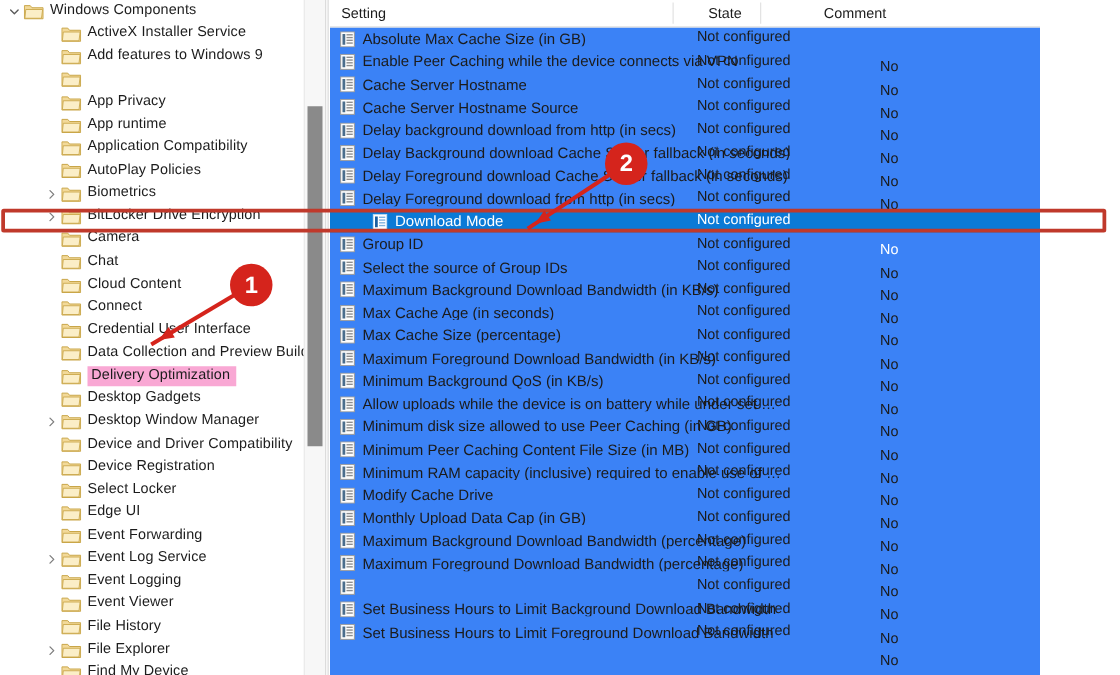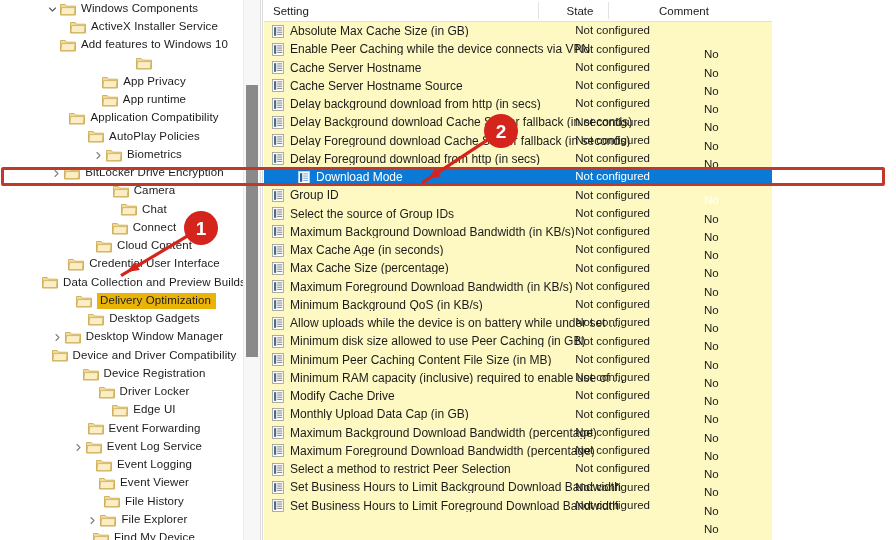--- a/index.html
+++ b/index.html
@@ -24,21 +24,20 @@
     overflow: hidden;
   }
   .tree-row {
     position: relative;
     height: 18.25px;
     display: flex;
     align-items: center;
     padding-left: 0px;
     white-space: nowrap;
     box-sizing: border-box;
-    justify-content: center;
   }
   .tree-row .twisty {
     width: 15px; min-width: 15px;
     display: flex; align-items: center; justify-content: center;
     font-size: 9px;
     color: #767676;
     line-height: 1;
   }
   .tree-row .twisty svg { display:block; }
   .folder-icon {
@@ -48,21 +47,21 @@
   }
   .folder-icon svg { display: block; }
   .tree-label {
     font-size: 11.5px;
     color: #1c1c1c;
     line-height: 1;
     padding: 2px 4px 3px 0px;
     letter-spacing: 0.01em;
   }
   .tree-row.selected .tree-label {
-    background: #eab308;
+    background: #f9a8d4;
     padding-left: 3px;
     padding-right: 5px;
     border: 0px;
   }
 
   
   .lvl0 { padding-left: 4px; }
   .lvl1 { padding-left: 34px; }
 
   
@@ -90,22 +89,22 @@
     background: #ffffff;
     border-left: 1px solid #dcdcdc;
     border-right: 1px solid #dcdcdc;
     box-sizing: border-box;
   }
 
   
   #list-pane {
     position: absolute;
     left: 264px; top: 0;
-    width: 508px; height: 540px;
-    background: #fef9c3;
+    width: 568px; height: 540px;
+    background: #3b82f6;
     overflow: hidden;
   }
   #list-header {
     position: relative;
     height: 22px;
     background: #ffffff;
     border-bottom: 1px solid #e0e0e0;
     box-sizing: border-box;
   }
   .hdr-cell {
@@ -149,21 +148,21 @@
     color: #1b1b1b;
     line-height: 1;
     overflow: hidden;
   }
   .cell-state {
     position: absolute;
     left: 276px; width: 110px;
     font-size: 11.5px;
     color: #1b1b1b;
     line-height: 1;
-    text-align: right;
+    text-align: center;
   }
   .cell-comment {
     position: absolute;
     left: 440px; width: 60px;
     font-size: 11.5px;
     color: #1b1b1b;
     line-height: 1;
     text-align: left;
     margin-top: 48px;
   }
@@ -245,21 +244,21 @@
           <span class="tree-label">ActiveX Installer Service</span>
         </div>
         <div class="tree-row lvl1">
           <span class="twisty"></span>
           <span class="folder-icon">
             <svg width="16" height="13" viewBox="0 0 16 13">
               <path d="M0.5 1.5 L5.2 1.5 L6.6 3.2 L15.5 3.2 L15.5 12 L0.5 12 Z" fill="#f2d999" stroke="#c9a648" stroke-width="0.8"></path>
               <path d="M1.6 4.6 L15.1 4.6 L14.2 11.6 L0.9 11.6 Z" fill="#fbeec7" stroke="#c9a648" stroke-width="0.7"></path>
             </svg>
           </span>
-          <span class="tree-label">Add features to Windows 10</span>
+          <span class="tree-label">Add features to Windows 9</span>
         </div>
         <div class="tree-row lvl1">
           <span class="twisty"></span>
           <span class="folder-icon">
             <svg width="16" height="13" viewBox="0 0 16 13">
               <path d="M0.5 1.5 L5.2 1.5 L6.6 3.2 L15.5 3.2 L15.5 12 L0.5 12 Z" fill="#f2d999" stroke="#c9a648" stroke-width="0.8"></path>
               <path d="M1.6 4.6 L15.1 4.6 L14.2 11.6 L0.9 11.6 Z" fill="#fbeec7" stroke="#c9a648" stroke-width="0.7"></path>
             </svg>
           </span>
         </div>
@@ -352,31 +351,31 @@
           <span class="tree-label">Chat</span>
         </div>
         <div class="tree-row lvl1">
           <span class="twisty"></span>
           <span class="folder-icon">
             <svg width="16" height="13" viewBox="0 0 16 13">
               <path d="M0.5 1.5 L5.2 1.5 L6.6 3.2 L15.5 3.2 L15.5 12 L0.5 12 Z" fill="#f2d999" stroke="#c9a648" stroke-width="0.8"></path>
               <path d="M1.6 4.6 L15.1 4.6 L14.2 11.6 L0.9 11.6 Z" fill="#fbeec7" stroke="#c9a648" stroke-width="0.7"></path>
             </svg>
           </span>
+          <span class="tree-label">Cloud Content</span>
+        </div>
+        <div class="tree-row lvl1">
+          <span class="twisty"></span>
+          <span class="folder-icon">
+            <svg width="16" height="13" viewBox="0 0 16 13">
+              <path d="M0.5 1.5 L5.2 1.5 L6.6 3.2 L15.5 3.2 L15.5 12 L0.5 12 Z" fill="#f2d999" stroke="#c9a648" stroke-width="0.8"></path>
+              <path d="M1.6 4.6 L15.1 4.6 L14.2 11.6 L0.9 11.6 Z" fill="#fbeec7" stroke="#c9a648" stroke-width="0.7"></path>
+            </svg>
+          </span>
           <span class="tree-label">Connect</span>
-        </div>
-        <div class="tree-row lvl1">
-          <span class="twisty"></span>
-          <span class="folder-icon">
-            <svg width="16" height="13" viewBox="0 0 16 13">
-              <path d="M0.5 1.5 L5.2 1.5 L6.6 3.2 L15.5 3.2 L15.5 12 L0.5 12 Z" fill="#f2d999" stroke="#c9a648" stroke-width="0.8"></path>
-              <path d="M1.6 4.6 L15.1 4.6 L14.2 11.6 L0.9 11.6 Z" fill="#fbeec7" stroke="#c9a648" stroke-width="0.7"></path>
-            </svg>
-          </span>
-          <span class="tree-label">Cloud Content</span>
         </div>
         <div class="tree-row lvl1">
           <span class="twisty"></span>
           <span class="folder-icon">
             <svg width="16" height="13" viewBox="0 0 16 13">
               <path d="M0.5 1.5 L5.2 1.5 L6.6 3.2 L15.5 3.2 L15.5 12 L0.5 12 Z" fill="#f2d999" stroke="#c9a648" stroke-width="0.8"></path>
               <path d="M1.6 4.6 L15.1 4.6 L14.2 11.6 L0.9 11.6 Z" fill="#fbeec7" stroke="#c9a648" stroke-width="0.7"></path>
             </svg>
           </span>
           <span class="tree-label">Credential User Interface</span>
@@ -446,21 +445,21 @@
           <span class="tree-label">Device Registration</span>
         </div>
         <div class="tree-row lvl1">
           <span class="twisty"></span>
           <span class="folder-icon">
             <svg width="16" height="13" viewBox="0 0 16 13">
               <path d="M0.5 1.5 L5.2 1.5 L6.6 3.2 L15.5 3.2 L15.5 12 L0.5 12 Z" fill="#f2d999" stroke="#c9a648" stroke-width="0.8"></path>
               <path d="M1.6 4.6 L15.1 4.6 L14.2 11.6 L0.9 11.6 Z" fill="#fbeec7" stroke="#c9a648" stroke-width="0.7"></path>
             </svg>
           </span>
-          <span class="tree-label">Driver Locker</span>
+          <span class="tree-label">Select Locker</span>
         </div>
         <div class="tree-row lvl1">
           <span class="twisty"></span>
           <span class="folder-icon">
             <svg width="16" height="13" viewBox="0 0 16 13">
               <path d="M0.5 1.5 L5.2 1.5 L6.6 3.2 L15.5 3.2 L15.5 12 L0.5 12 Z" fill="#f2d999" stroke="#c9a648" stroke-width="0.8"></path>
               <path d="M1.6 4.6 L15.1 4.6 L14.2 11.6 L0.9 11.6 Z" fill="#fbeec7" stroke="#c9a648" stroke-width="0.7"></path>
             </svg>
           </span>
           <span class="tree-label">Edge UI</span>
@@ -927,21 +926,20 @@
           <span class="gp-icon">
             <svg width="12" height="13" viewBox="0 0 12 13">
               <rect x="0.5" y="0.5" width="11" height="12" fill="#fdfdfd" stroke="#9a9a9a" stroke-width="0.8"></rect>
               <rect x="2" y="2.2" width="2.2" height="8.6" fill="#4a6d8c"></rect>
               <rect x="5.2" y="2.3" width="5" height="1.1" fill="#8d8d8d"></rect>
               <rect x="5.2" y="4.5" width="5" height="1.1" fill="#8d8d8d"></rect>
               <rect x="5.2" y="6.7" width="5" height="1.1" fill="#8d8d8d"></rect>
               <rect x="5.2" y="8.9" width="5" height="1.1" fill="#8d8d8d"></rect>
             </svg>
           </span>
-          <span class="cell-setting">Select a method to restrict Peer Selection</span>
           <span class="cell-state">Not configured</span>
           <span class="cell-comment">No</span>
         </div>
         <div class="list-row">
           <span class="gp-icon">
             <svg width="12" height="13" viewBox="0 0 12 13">
               <rect x="0.5" y="0.5" width="11" height="12" fill="#fdfdfd" stroke="#9a9a9a" stroke-width="0.8"></rect>
               <rect x="2" y="2.2" width="2.2" height="8.6" fill="#4a6d8c"></rect>
               <rect x="5.2" y="2.3" width="5" height="1.1" fill="#8d8d8d"></rect>
               <rect x="5.2" y="4.5" width="5" height="1.1" fill="#8d8d8d"></rect>

